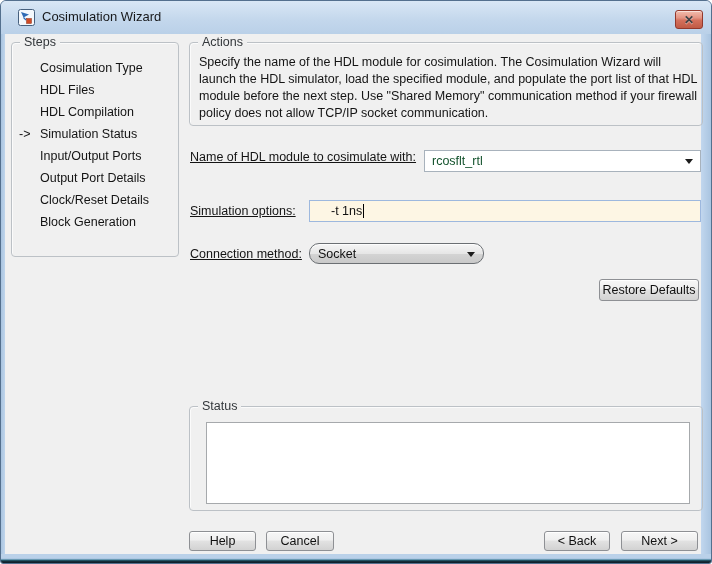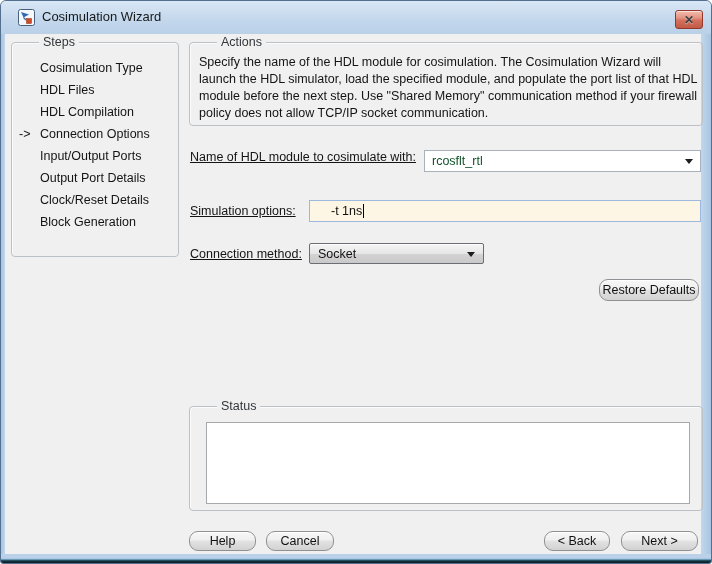--- a/index.html
+++ b/index.html
@@ -34,21 +34,21 @@
     background:linear-gradient(to right,#c2d7ee,#a9c4e0);}
   .edge-bottom{position:absolute;left:0;right:0;bottom:0;height:9px;
     background:linear-gradient(to bottom,#bad1e9 0px,#bad1e9 4px,#a3c0dd 5px,#2f7388 6px,#17333f 7px,#0c1c27 9px);}
   
   .client{position:absolute;left:4px;right:10px;top:33px;bottom:9px;
     background:#f0f0f0;font-size:12.5px;color:#1a1a1a;}
   
   .groupbox{position:absolute;border:1px solid #bcc1c6;border-radius:4px;
     box-shadow:inset 1px 1px 0 rgba(255,255,255,.75);}
   .groupbox>.glabel{position:absolute;top:-8px;left:8px;background:#f0f0f0;
-    padding:0 4px;font-size:12.5px;color:#33373b;line-height:15px;margin-left:19px;}
+    padding:0 4px;font-size:12.5px;color:#33373b;line-height:15px;}
   .steps-box{left:6px;top:8px;width:168px;height:215px;}
   .actions-box{left:184px;top:8px;width:514px;height:84px;}
   .status-box{left:184px;top:372px;width:514px;height:105px;}
   
   .steps-list{position:absolute;left:0;top:14px;right:0;}
   .step-item{position:relative;height:22px;line-height:22px;padding-left:28px;
     white-space:nowrap;color:#141414;}
   .step-marker{position:absolute;left:7px;top:0;color:#141414;}
   
   .actions-text{position:absolute;left:9px;top:11px;width:498px;
@@ -61,27 +61,27 @@
     border:none;background:transparent;padding:0 20px 0 7px;font-size:12.5px;color:#14532d;outline:none;}
   .arrow-down{position:absolute;width:0;height:0;
     border-left:4px solid transparent;border-right:4px solid transparent;
     border-top:5px solid #1c1c1c;}
   .combobox .arrow-down{right:7px;top:8px;}
   .text-field{position:absolute;left:304px;top:166px;width:392px;height:22px;
     background:#fdf6e4;border:1px solid #9db8de;display:flex;align-items:center;
     padding:0 21px;color:#111;}
   .caret{display:inline-block;width:1px;height:14px;background:#000;margin-left:1px;}
   .dropdown{position:absolute;left:304px;top:209px;width:175px;height:21px;
-    border:1px solid #6b6f73;border-radius:2px;
+    border:1px solid #6b6f73;border-radius:10px;
     background:linear-gradient(to bottom,#f6f6f6 0%,#e6e6e6 50%,#d3d3d3 55%,#c9c9c9 100%);
     box-shadow:inset 0 1px 0 rgba(255,255,255,.8);
     display:flex;align-items:center;padding:0 8px;color:#111;text-align:right;}
   .dropdown .arrow-down{right:8px;top:8px;}
   
-  .btn{position:absolute;height:20px;border:1px solid #8e9094;border-radius:9px;
+  .btn{position:absolute;height:20px;border:1px solid #8e9094;border-radius:3px;
     background:linear-gradient(to bottom,#f7f7f7 0%,#efefef 45%,#e2e2e2 50%,#d2d2d2 100%);
     box-shadow:inset 0 1px 0 #fff;
     font-size:12.5px;color:#111;text-align:center;line-height:18px;cursor:default;}
   .restore-btn{left:594px;top:245px;width:100px;height:22px;line-height:20px;}
   .help-btn{left:184px;top:497px;width:67px;}
   .cancel-btn{left:261px;top:497px;width:68px;}
   .back-btn{left:539px;top:497px;width:66px;}
   .next-btn{left:616px;top:497px;width:77px;}
   
   .status-area{position:absolute;left:16px;top:15px;width:484px;height:82px;
@@ -112,21 +112,21 @@
   <div class="client">
 
     <div class="groupbox steps-box">
       <span class="glabel">Steps</span>
       <div class="steps-list">
         <div class="step-item"><span>Cosimulation Type</span></div>
         <div class="step-item"><span>HDL Files</span></div>
         <div class="step-item"><span>HDL Compilation</span></div>
         <div class="step-item">
           <span class="step-marker">-&gt;</span>
-          <span>Connection Options</span>
+          <span>Simulation Status</span>
         </div>
         <div class="step-item"><span>Input/Output Ports</span></div>
         <div class="step-item"><span>Output Port Details</span></div>
         <div class="step-item"><span>Clock/Reset Details</span></div>
         <div class="step-item"><span>Block Generation</span></div>
       </div>
     </div>
 
     <div class="groupbox actions-box">
       <span class="glabel">Actions</span>

